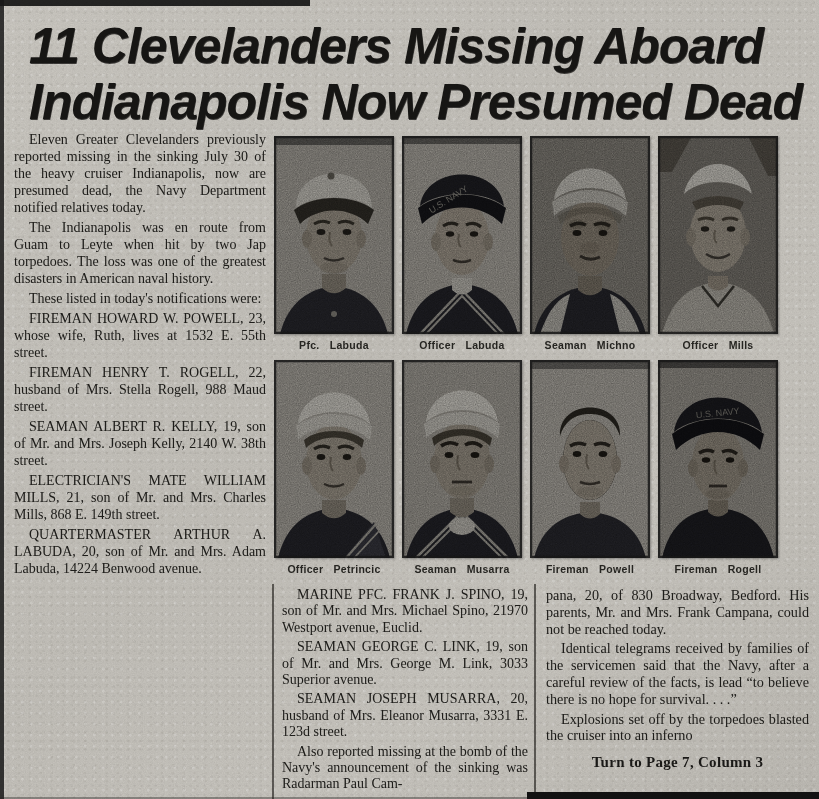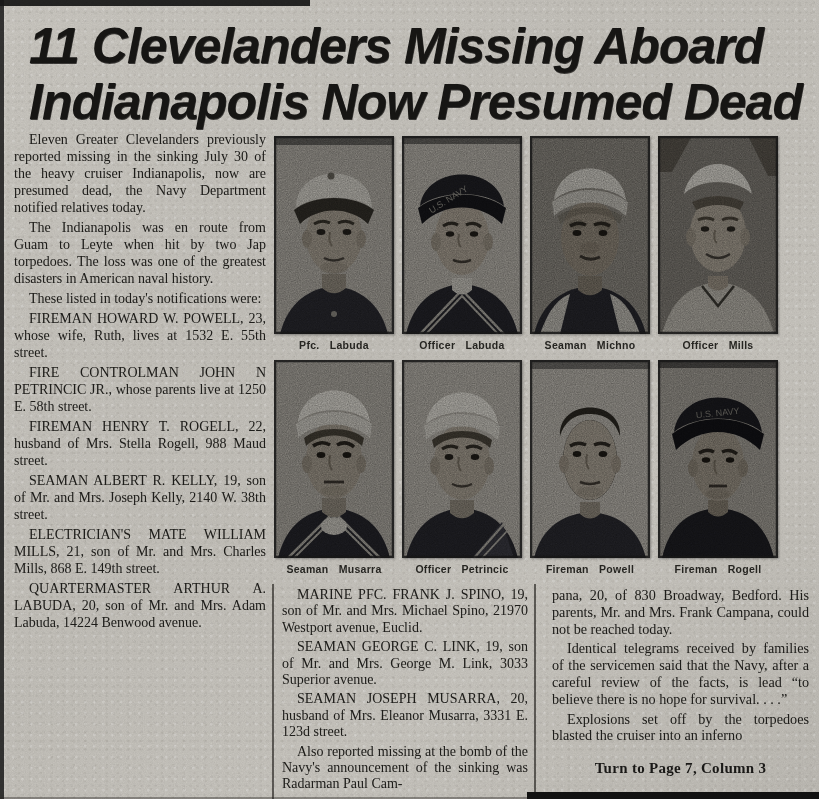--- a/index.html
+++ b/index.html
@@ -34,23 +34,23 @@
   }
   figure.photo{margin:0;width:120px;}
   figure.photo svg{display:block;width:120px;height:198px;box-shadow:inset 0 0 0 1px rgba(20,20,20,.5), 1px 1px 2px rgba(40,40,40,.4);}
   figure.photo figcaption{
     margin-top:5px;height:18px;text-align:center;
     font-family:"Liberation Sans", sans-serif;font-weight:bold;
     font-size:10.5px;letter-spacing:.3px;word-spacing:7px;color:#2a2925;
   }
   .bottom-cols{position:absolute;left:0;top:459px;right:0;bottom:0;display:flex;}
   .col-mid{width:246px;padding:3px 6px 0 8px;font-size:14px;line-height:16.4px;border-left:2px solid rgba(60,58,54,.75);}
-  .col-right{flex:1;padding:3px 10px 0 16px;font-size:14.2px;line-height:16.8px;border-left:2px solid rgba(60,58,54,.75);}
+  .col-right{flex:1;padding:3px 10px 0 10px;font-size:14.2px;line-height:16.8px;border-left:2px solid rgba(60,58,54,.75);}
   .continuation{
-    text-align:center;font-weight:bold;font-size:15px;margin-top:16px;color:#1d1c1a;letter-spacing:.3px;
+    text-align:center;font-weight:bold;font-size:15px;margin-top:10px;color:#1d1c1a;letter-spacing:.3px;
   }
   .bottom-bar-right{position:absolute;right:0;bottom:0;width:292px;height:7px;background:#141414;}
   .bottom-line-left{position:absolute;left:0;bottom:0;width:527px;height:2px;background:rgba(45,43,40,.4);}
   .grain-overlay{position:absolute;inset:0;pointer-events:none;filter:url(#grain);opacity:.16;}
   .defs-svg{position:absolute;width:0;height:0;}
 </style>
 </head>
 <body>
 
 <svg class="defs-svg" aria-hidden="true">
@@ -71,21 +71,20 @@
     <span>Indianapolis Now Presumed Dead</span>
   </h1>
 
   <div class="content">
 
     <div class="col col-left">
       <p>Eleven Greater Clevelanders previously reported missing in the sinking July 30 of the heavy cruiser Indianapolis, now are presumed dead, the Navy Department notified relatives today.</p>
       <p>The Indianapolis was en route from Guam to Leyte when hit by two Jap torpedoes.  The loss was one of the greatest disasters in American naval history.</p>
       <p>These listed in today's notifications were:</p>
       <p>FIREMAN HOWARD W. POWELL, 23, whose wife, Ruth, lives at 1532 E. 55th street.</p>
-      <p>FIRE CONTROLMAN JOHN N PETRINCIC JR., whose parents live at 1250 E. 58th street.</p>
       <p>FIREMAN HENRY T. ROGELL, 22, husband of Mrs. Stella Rogell, 988 Maud street.</p>
       <p>SEAMAN ALBERT R. KELLY, 19, son of Mr. and Mrs. Joseph Kelly, 2140 W. 38th street.</p>
       <p>ELECTRICIAN'S MATE WILLIAM MILLS, 21, son of Mr. and Mrs. Charles Mills, 868 E. 149th street.</p>
       <p>QUARTERMASTER ARTHUR A. LABUDA, 20, son of Mr. and Mrs. Adam Labuda, 14224 Benwood avenue.</p>
     </div>
 
     <div class="right-zone">
 
       <div class="photo-grid">
 
@@ -187,20 +186,46 @@
             <path d="M34 66 q26 -12 52 0 l-4 8 q-22 -10 -44 0 Z" fill="#5a544a"></path>
             <path d="M26 58 C34 18 86 18 94 58 C78 42 42 42 26 58 Z" fill="#d8d5cd"></path>
             <rect width="120" height="198" fill="none" filter="url(#grain)" opacity=".55"></rect>
             <rect x="1" y="1" width="118" height="196" fill="none" stroke="#1a1a1a" stroke-width="2.5" opacity=".85"></rect>
           </svg>
           <figcaption>Officer  Mills</figcaption>
         </figure>
 
         <figure class="photo">
           <svg viewBox="0 0 120 198" preserveAspectRatio="none">
+            <rect width="120" height="198" fill="#b2aea6"></rect>
+            <path d="M4 198 C12 164 34 150 60 148 C86 150 108 164 116 198 Z" fill="#28282e"></path>
+            <path d="M70 198 L100 162 L112 198" fill="#3a3a42"></path>
+            <path d="M72 198 L102 164" stroke="#a9a69e" stroke-width="2.2" fill="none"></path>
+            <path d="M80 198 L106 170" stroke="#a9a69e" stroke-width="1.8" fill="none"></path>
+            <path d="M48 140 h24 v13 c-8 7 -16 7 -24 0 Z" fill="#8f887c"></path>
+            <ellipse cx="60" cy="102" rx="28" ry="38" fill="#a69e91"></ellipse>
+            <ellipse cx="33" cy="106" rx="5" ry="9" fill="#968e81"></ellipse>
+            <ellipse cx="87" cy="106" rx="5" ry="9" fill="#968e81"></ellipse>
+            <path d="M40 89 q8 -5 16 -1" stroke="#332f28" stroke-width="3.2" fill="none"></path>
+            <path d="M64 88 q8 -4 16 1" stroke="#332f28" stroke-width="3.2" fill="none"></path>
+            <ellipse cx="47" cy="97" rx="4.3" ry="2.9" fill="#23201b"></ellipse>
+            <ellipse cx="73" cy="97" rx="4.3" ry="2.9" fill="#23201b"></ellipse>
+            <path d="M57 97 q-2 10 2 14" stroke="#7a7265" stroke-width="2" fill="none"></path>
+            <path d="M50 124 q10 5 20 0" stroke="#443f38" stroke-width="2.5" fill="none"></path>
+            <path d="M24 64 C30 22 90 22 96 64 C78 48 42 48 24 64 Z" fill="#dad7cf"></path>
+            <path d="M22 66 C44 50 76 50 98 66 L96 80 C76 62 44 62 24 80 Z" fill="#ccc9c1"></path>
+            <path d="M30 80 C44 68 76 68 90 80 L88 88 C74 74 46 74 32 88 Z" fill="#4a453b"></path>
+            <rect width="120" height="198" fill="none" filter="url(#grain)" opacity=".55"></rect>
+            <rect x="1" y="1" width="118" height="196" fill="none" stroke="#1a1a1a" stroke-width="2.5" opacity=".85"></rect>
+          </svg>
+          <figcaption>Officer  Petrincic</figcaption>
+        </figure>
+
+        <figure class="photo">
+          <svg viewBox="0 0 120 198" preserveAspectRatio="none">
             <rect width="120" height="198" fill="#aba79f"></rect>
             <path d="M4 198 C12 164 34 150 60 148 C86 150 108 164 116 198 Z" fill="#26262c"></path>
             <path d="M14 198 L60 152 L106 198" stroke="#a9a69e" stroke-width="2.5" fill="none"></path>
             <path d="M20 198 L60 158 L100 198" stroke="#a9a69e" stroke-width="2" fill="none"></path>
             <ellipse cx="60" cy="166" rx="13" ry="9" fill="#c4c1b9"></ellipse>
             <path d="M48 138 h24 v14 c-8 7 -16 7 -24 0 Z" fill="#8f887c"></path>
             <ellipse cx="60" cy="100" rx="28" ry="39" fill="#a29a8d"></ellipse>
             <ellipse cx="33" cy="104" rx="5" ry="9" fill="#938b7e"></ellipse>
             <ellipse cx="87" cy="104" rx="5" ry="9" fill="#938b7e"></ellipse>
             <path d="M39 86 q9 -6 17 -1" stroke="#29251f" stroke-width="3.6" fill="none"></path>
@@ -214,46 +239,20 @@
             <path d="M22 64 C44 48 76 48 98 64 L96 78 C76 60 44 60 24 78 Z" fill="#cbc8c0"></path>
             <path d="M30 78 C44 66 76 66 90 78 L88 86 C74 72 46 72 32 86 Z" fill="#474238"></path>
             <rect width="120" height="198" fill="none" filter="url(#grain)" opacity=".55"></rect>
             <rect x="1" y="1" width="118" height="196" fill="none" stroke="#1a1a1a" stroke-width="2.5" opacity=".85"></rect>
           </svg>
           <figcaption>Seaman  Musarra</figcaption>
         </figure>
 
         <figure class="photo">
           <svg viewBox="0 0 120 198" preserveAspectRatio="none">
-            <rect width="120" height="198" fill="#b2aea6"></rect>
-            <path d="M4 198 C12 164 34 150 60 148 C86 150 108 164 116 198 Z" fill="#28282e"></path>
-            <path d="M70 198 L100 162 L112 198" fill="#3a3a42"></path>
-            <path d="M72 198 L102 164" stroke="#a9a69e" stroke-width="2.2" fill="none"></path>
-            <path d="M80 198 L106 170" stroke="#a9a69e" stroke-width="1.8" fill="none"></path>
-            <path d="M48 140 h24 v13 c-8 7 -16 7 -24 0 Z" fill="#8f887c"></path>
-            <ellipse cx="60" cy="102" rx="28" ry="38" fill="#a69e91"></ellipse>
-            <ellipse cx="33" cy="106" rx="5" ry="9" fill="#968e81"></ellipse>
-            <ellipse cx="87" cy="106" rx="5" ry="9" fill="#968e81"></ellipse>
-            <path d="M40 89 q8 -5 16 -1" stroke="#332f28" stroke-width="3.2" fill="none"></path>
-            <path d="M64 88 q8 -4 16 1" stroke="#332f28" stroke-width="3.2" fill="none"></path>
-            <ellipse cx="47" cy="97" rx="4.3" ry="2.9" fill="#23201b"></ellipse>
-            <ellipse cx="73" cy="97" rx="4.3" ry="2.9" fill="#23201b"></ellipse>
-            <path d="M57 97 q-2 10 2 14" stroke="#7a7265" stroke-width="2" fill="none"></path>
-            <path d="M50 124 q10 5 20 0" stroke="#443f38" stroke-width="2.5" fill="none"></path>
-            <path d="M24 64 C30 22 90 22 96 64 C78 48 42 48 24 64 Z" fill="#dad7cf"></path>
-            <path d="M22 66 C44 50 76 50 98 66 L96 80 C76 62 44 62 24 80 Z" fill="#ccc9c1"></path>
-            <path d="M30 80 C44 68 76 68 90 80 L88 88 C74 74 46 74 32 88 Z" fill="#4a453b"></path>
-            <rect width="120" height="198" fill="none" filter="url(#grain)" opacity=".55"></rect>
-            <rect x="1" y="1" width="118" height="196" fill="none" stroke="#1a1a1a" stroke-width="2.5" opacity=".85"></rect>
-          </svg>
-          <figcaption>Officer  Petrincic</figcaption>
-        </figure>
-
-        <figure class="photo">
-          <svg viewBox="0 0 120 198" preserveAspectRatio="none">
             <rect width="120" height="198" fill="#b5b1a9"></rect>
             <path d="M4 198 C12 166 34 154 60 152 C86 154 108 166 116 198 Z" fill="#2b2b31"></path>
             <path d="M50 142 h20 v12 c-7 6 -13 6 -20 0 Z" fill="#8f887c"></path>
             <ellipse cx="60" cy="100" rx="27" ry="40" fill="#a7a western"></ellipse>
             <ellipse cx="60" cy="100" rx="27" ry="40" fill="#a79f92"></ellipse>
             <ellipse cx="34" cy="104" rx="5" ry="9" fill="#988f82"></ellipse>
             <ellipse cx="86" cy="104" rx="5" ry="9" fill="#988f82"></ellipse>
             <path d="M40 86 q8 -5 16 -1" stroke="#2e2a24" stroke-width="3.4" fill="none"></path>
             <path d="M64 85 q8 -4 16 1" stroke="#2e2a24" stroke-width="3.4" fill="none"></path>
             <ellipse cx="47" cy="94" rx="4.3" ry="2.9" fill="#201d18"></ellipse>

